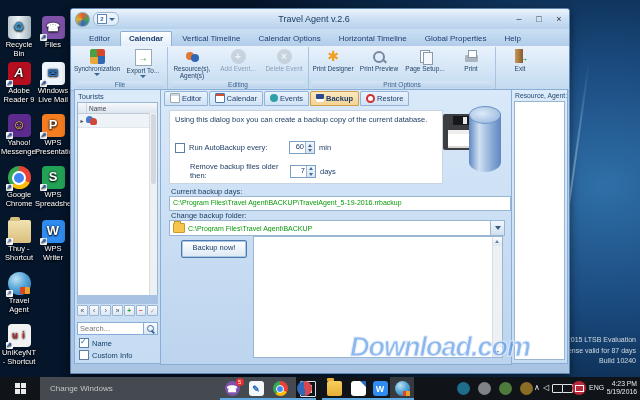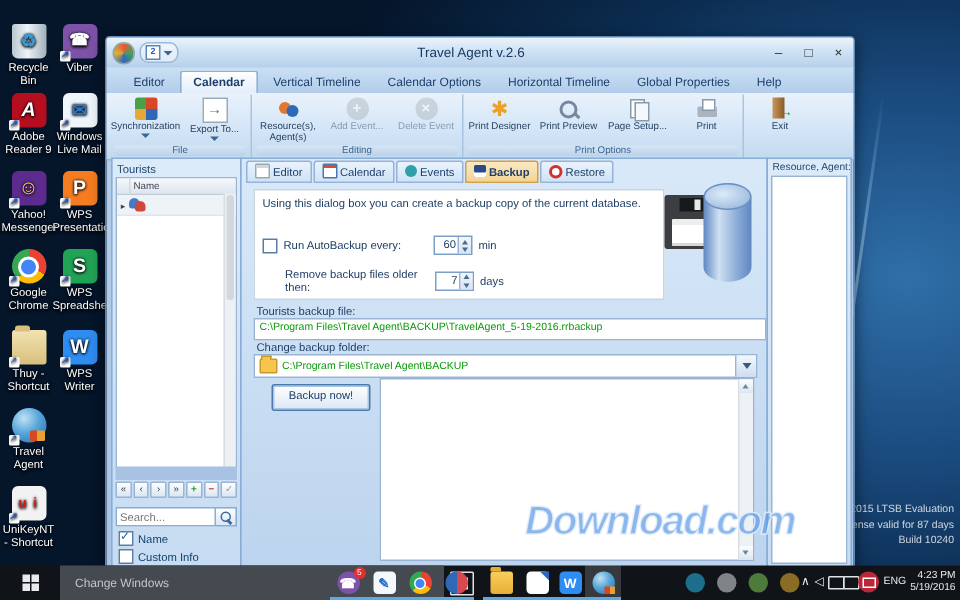--- a/index.html
+++ b/index.html
@@ -31,21 +31,21 @@
   .img.wpsw{background:#2f8cf0}
   .img.tagent{border-radius:50%;background:radial-gradient(circle at 35% 30%,#bfe2f5,#57a6d8 45%,#2a6ab0)}
   .img.tagent i{position:absolute;right:1px;bottom:1px;width:10px;height:7px;background:linear-gradient(90deg,#d84820 50%,#e8a030 50%);border-radius:1px}
   .img.unikey{background:#f2f2f2;color:#cc2222;font-size:9px;letter-spacing:1px}
 
   
   #winmark{position:absolute;right:4px;top:335px;text-align:right;color:rgba(255,255,255,.78);
            font-size:7px;line-height:1.5;z-index:1}
 
   
-  #win{position:absolute;left:70px;top:24px;width:498px;height:364px;z-index:5;
+  #win{position:absolute;left:70px;top:8px;width:498px;height:364px;z-index:5;
        border:1px solid #5f87b4;border-radius:3px 3px 0 0;box-shadow:0 3px 10px rgba(0,0,0,.55);
        background:linear-gradient(#b8cfe9,#a9c4e2)}
   #titlebar{position:absolute;left:0;top:0;right:0;height:20px;display:flex;align-items:center;
        background:linear-gradient(#ecf4fc,#cfe2f5 45%,#b7d1ec);border-radius:2px 2px 0 0}
   #appicon{width:13px;height:13px;border-radius:50%;margin:0 3px 0 4px;
        background:conic-gradient(#e85a30,#44a060,#3366c0,#e0b030,#e85a30);border:1px solid #8aa}
   .qat{display:flex;align-items:center;background:rgba(255,255,255,.5);border:1px solid #9db8d6;
        border-radius:6px;height:12px;padding:0 3px;gap:2px}
   .qat .q1{width:8px;height:8px;background:#fff;border:1px solid #5c86b8;font-size:6px;line-height:8px;color:#2a62b0;font-weight:bold;text-align:center}
   #title{flex:1;text-align:center;font-size:9px;color:#1c3c60}
@@ -220,21 +220,21 @@
 <body>
 
 <div id="desktop">
   <div id="beam"></div>
 
   <div class="dicon" style="left:1px;top:16px">
     <div class="img bin">♻</div>
     <span>Recycle Bin</span></div>
   <div class="dicon" style="left:35px;top:16px">
     <div class="img viber">☎<i class="sc">↗</i></div>
-    <span>Viber</span></div>
+    <span>Files</span></div>
   <div class="dicon" style="left:1px;top:62px">
     <div class="img adobe">A<i class="sc">↗</i></div>
     <span>Adobe Reader 9</span></div>
   <div class="dicon" style="left:35px;top:62px">
     <div class="img wlm">✉<i class="sc">↗</i></div>
     <span>Windows Live Mail</span></div>
   <div class="dicon" style="left:1px;top:114px">
     <div class="img yahoo">☺<i class="sc">↗</i></div>
     <span>Yahoo! Messenger</span></div>
   <div class="dicon" style="left:35px;top:114px">
@@ -477,21 +477,21 @@
     <div id="graphic">
       <div id="floppy">
           <i></i>
           <b></b>
         </div>
       <div id="cyl">
           <i></i>
         </div>
     </div>
 
-    <div class="flabel" style="left:10px;top:97px">Tourists backup file:</div>
+    <div class="flabel" style="left:10px;top:97px">Current backup days:</div>
     <div class="pathbox" style="top:106px">C:\Program Files\Travel Agent\BACKUP\TravelAgent_5-19-2016.rrbackup</div>
     <div class="flabel" style="left:10px;top:121px">Change backup folder:</div>
     <div id="combo">
       <span class="fold"></span>
       <span class="ctext">C:\Program Files\Travel Agent\BACKUP</span>
       <span class="cbtn"></span>
     </div>
 
     <div id="backupbtn">Backup now!</div>
     <div id="log">

